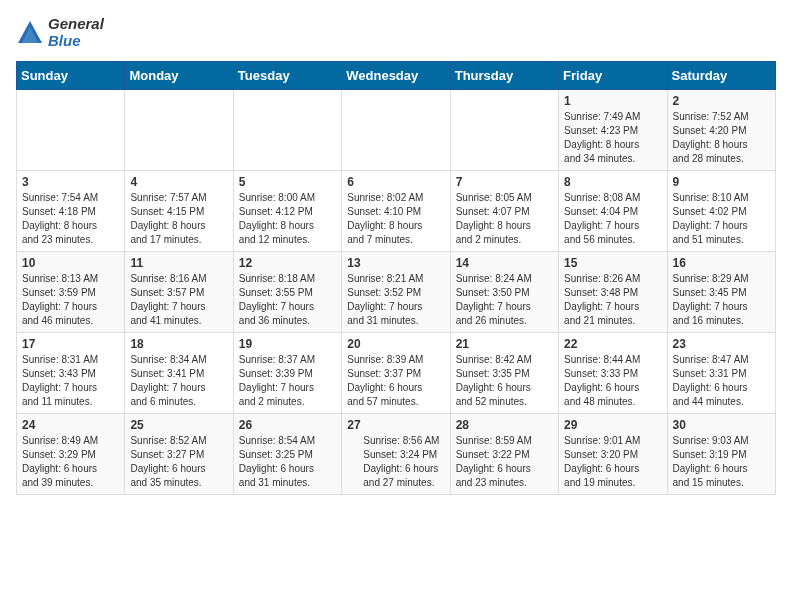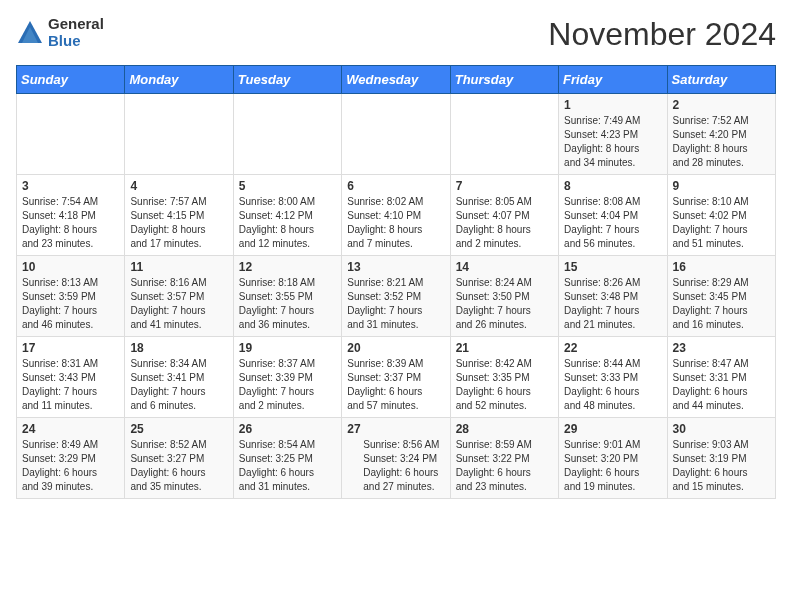--- a/index.html
+++ b/index.html
@@ -13,20 +13,21 @@
     .header-section {
       display: flex;
       justify-content: space-between;
       align-items: flex-start;
       margin-bottom: 12px;
     }
     .logo {
       display: flex;
       align-items: center;
       gap: 4px;
+      font-style: italic;
     }
     .logo-text {
       display: flex;
       flex-direction: column;
       line-height: 1.1;
     }
     .logo-general {
       font-size: 15px;
       font-weight: bold;
       color: #333;
@@ -51,23 +52,22 @@
     .location-title {
       font-size: 14px;
       color: #555;
     }
     .calendar-table {
       width: 100%;
       border-collapse: collapse;
       table-layout: fixed;
     }
     .calendar-table thead tr {
-      background-color: #3b82f6;
+      background-color: #0369a1;
       color: white;
-      font-style: italic;
     }
     .calendar-table thead th {
       padding: 6px 4px;
       font-size: 13px;
       font-weight: bold;
       text-align: left;
       border: 1px solid #1a5a9a;
     }
     .calendar-table tbody tr {
       border-bottom: 1px solid #ccc;
@@ -107,21 +107,20 @@
     <svg class="logo-icon" viewBox="0 0 28 28" xmlns="http://www.w3.org/2000/svg">
       <polygon points="14,2 26,24 2,24" fill="#2a6db5"></polygon>
       <polygon points="14,8 22,24 6,24" fill="#5a9ed5" opacity="0.5"></polygon>
     </svg>
     <div class="logo-text">
       <span class="logo-general">General</span>
       <span class="logo-blue">Blue</span>
     </div>
   </div>
   <div class="title-section">
-    <div class="month-title">November 2024</div>
   </div>
 </div>
 
 <table class="calendar-table">
   <thead>
     <tr>
     <th>Sunday</th>
         <th>Monday</th>
         <th>Tuesday</th>
         <th>Wednesday</th>

